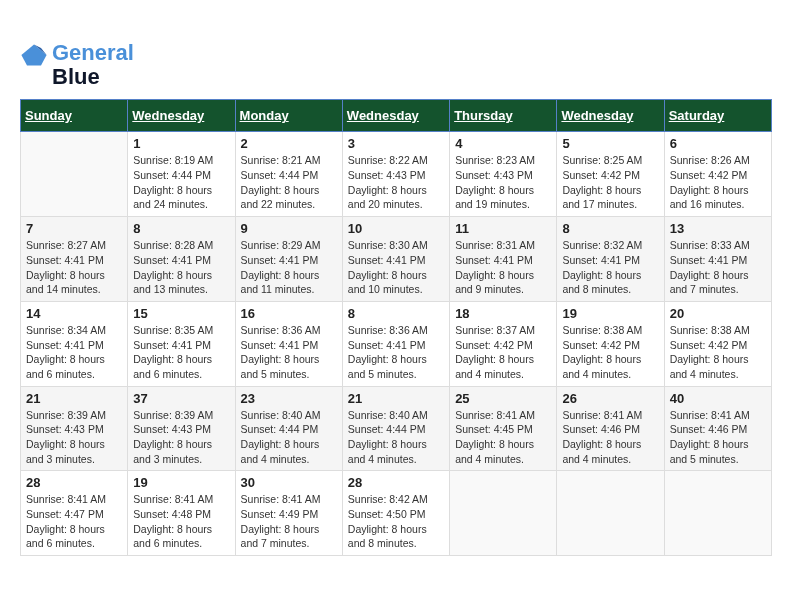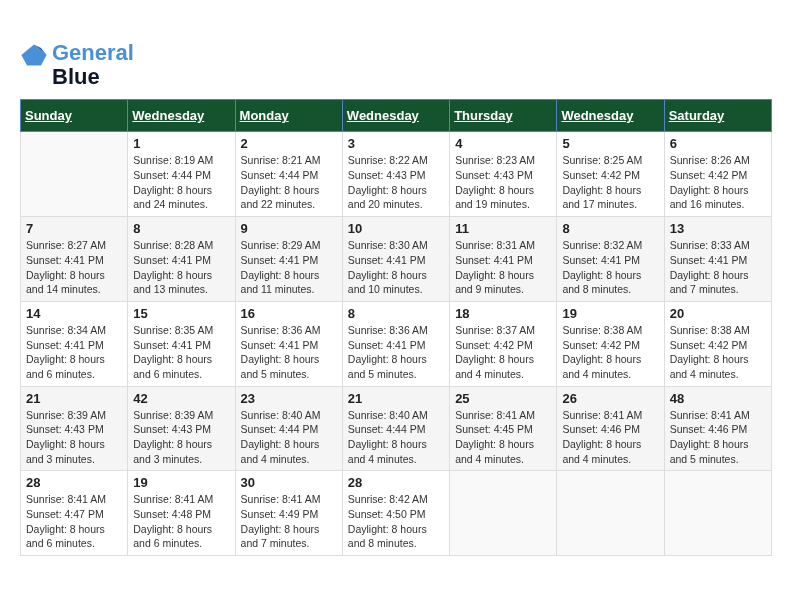--- a/index.html
+++ b/index.html
@@ -210,41 +210,41 @@
           <span class="day-num">20</span>
           <div class="day-info">Sunrise: 8:38 AM<br>Sunset: 4:42 PM<br>Daylight: 8 hours and 4 minutes.</div>
         </td>
       </tr>
       <tr>
         <td>
           <span class="day-num">21</span>
           <div class="day-info">Sunrise: 8:39 AM<br>Sunset: 4:43 PM<br>Daylight: 8 hours and 3 minutes.</div>
         </td>
         <td>
-          <span class="day-num">42</span>
+          <span class="day-num">37</span>
           <div class="day-info">Sunrise: 8:39 AM<br>Sunset: 4:43 PM<br>Daylight: 8 hours and 3 minutes.</div>
         </td>
         <td>
           <span class="day-num">23</span>
           <div class="day-info">Sunrise: 8:40 AM<br>Sunset: 4:44 PM<br>Daylight: 8 hours and 4 minutes.</div>
         </td>
         <td>
           <span class="day-num">21</span>
           <div class="day-info">Sunrise: 8:40 AM<br>Sunset: 4:44 PM<br>Daylight: 8 hours and 4 minutes.</div>
         </td>
         <td>
           <span class="day-num">25</span>
           <div class="day-info">Sunrise: 8:41 AM<br>Sunset: 4:45 PM<br>Daylight: 8 hours and 4 minutes.</div>
         </td>
         <td>
           <span class="day-num">26</span>
           <div class="day-info">Sunrise: 8:41 AM<br>Sunset: 4:46 PM<br>Daylight: 8 hours and 4 minutes.</div>
         </td>
         <td>
-          <span class="day-num">48</span>
+          <span class="day-num">40</span>
           <div class="day-info">Sunrise: 8:41 AM<br>Sunset: 4:46 PM<br>Daylight: 8 hours and 5 minutes.</div>
         </td>
       </tr>
       <tr>
         <td>
           <span class="day-num">28</span>
           <div class="day-info">Sunrise: 8:41 AM<br>Sunset: 4:47 PM<br>Daylight: 8 hours and 6 minutes.</div>
         </td>
         <td>
           <span class="day-num">19</span>

